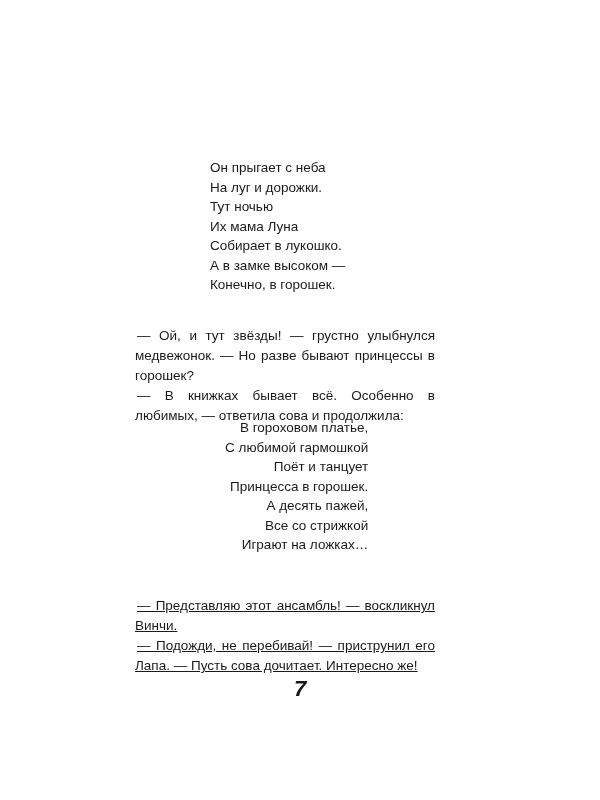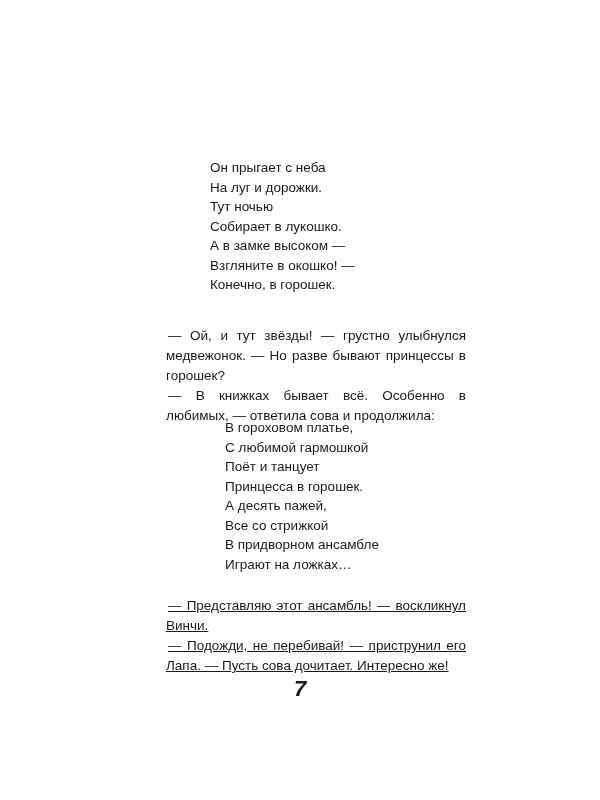--- a/index.html
+++ b/index.html
@@ -3,53 +3,52 @@
   <meta charset="utf-8">
   <style>
     html, body { margin: 0; padding: 0; }
     body {
       width: 600px; height: 800px; background: #ffffff; position: relative; overflow: hidden;
       font-family: "Liberation Sans", sans-serif; color: #1a1a1a;
     }
     .verse { position: absolute; left: 210px; font-size: 13.5px; line-height: 19.5px; }
     .verse div { white-space: nowrap; }
     #verse1 { top: 134px; margin-top: 24px; }
-    #verse2 { top: 418px; left: 225px; }
-    .prose { position: absolute; left: 166px; width: 300px; font-size: 13.5px; line-height: 20px; text-align: justify; }
+    #verse2 { top: 418px; left: 225px; text-align: right; }
+    .prose { position: absolute; left: 135px; width: 300px; font-size: 13.5px; line-height: 20px; text-align: justify; }
     .prose p { margin: 0; text-indent: 2px; }
     #prose1 { top: 326px; }
     #prose2 { top: 596px; text-decoration: underline; }
     .pagenum { position: absolute; left: 0; width: 600px; top: 676px; text-align: center; font-size: 22px; font-weight: bold; font-style: italic; }
   </style>
 </head>
 <body>
 
 <div id="verse1" class="verse">
   <div>Он прыгает с неба</div>
   <div>На луг и дорожки.</div>
   <div>Тут ночью</div>
+  <div>Их мама Луна</div>
   <div>Собирает в лукошко.</div>
   <div>А в замке высоком —</div>
-  <div>Взгляните в окошко! —</div>
   <div>Конечно, в горошек.</div>
 </div>
 
 <div id="prose1" class="prose">
   <p>— Ой, и тут звёзды! — грустно улыбнулся медвежонок. — Но разве бывают принцессы в горошек?</p>
   <p>— В книжках бывает всё. Особенно в любимых, — ответила сова и продолжила:</p>
 </div>
 
 <div id="verse2" class="verse">
   <div>В гороховом платье,</div>
   <div>С любимой гармошкой</div>
   <div>Поёт и танцует</div>
   <div>Принцесса в горошек.</div>
   <div>А десять пажей,</div>
   <div>Все со стрижкой</div>
-  <div>В придворном ансамбле</div>
   <div>Играют на ложках…</div>
 </div>
 
 <div id="prose2" class="prose">
   <p>— Представляю этот ансамбль! — воскликнул Винчи.</p>
   <p>— Подожди, не перебивай! — приструнил его Лапа. — Пусть сова дочитает. Интересно же!</p>
 </div>
 
 <div class="pagenum">7</div>
 

